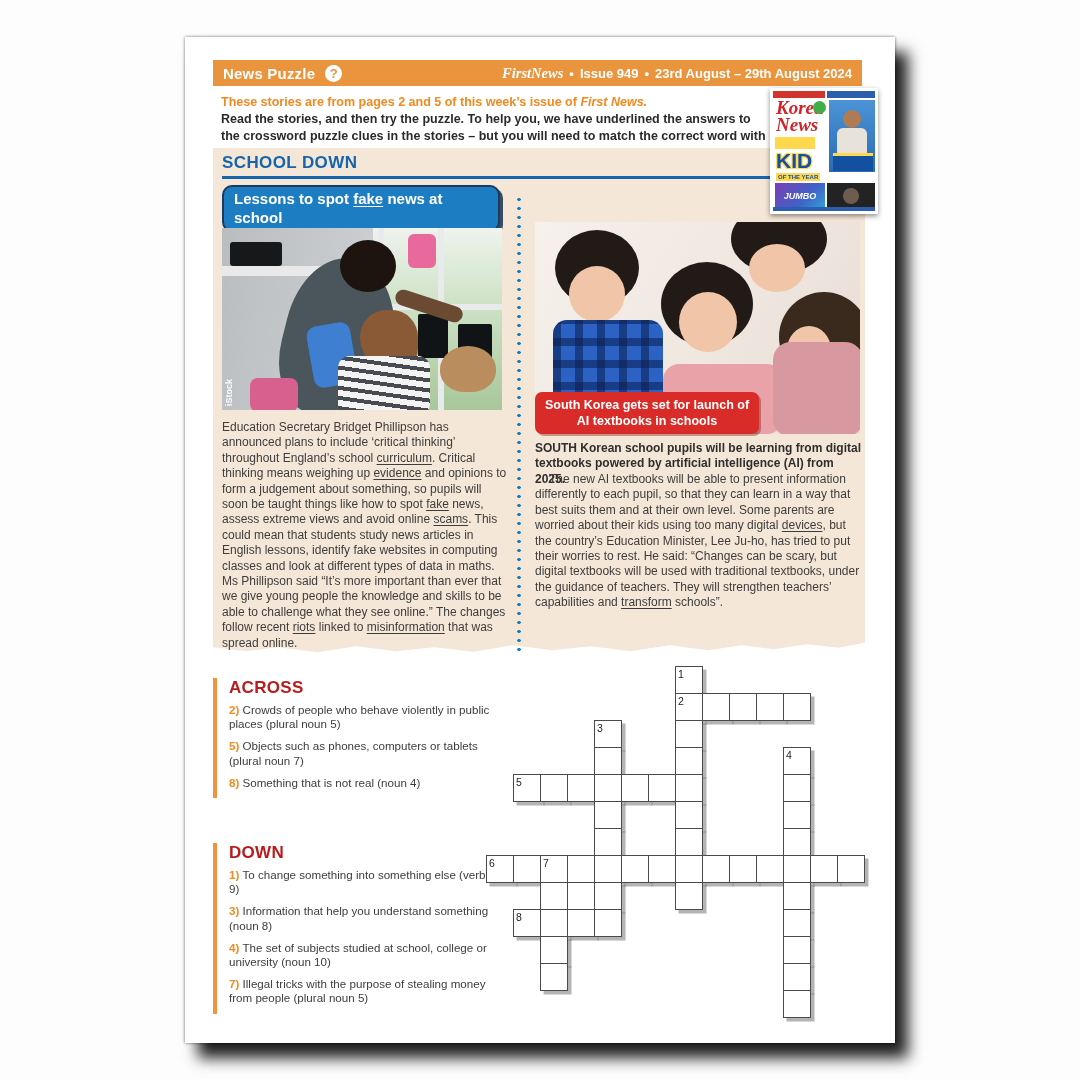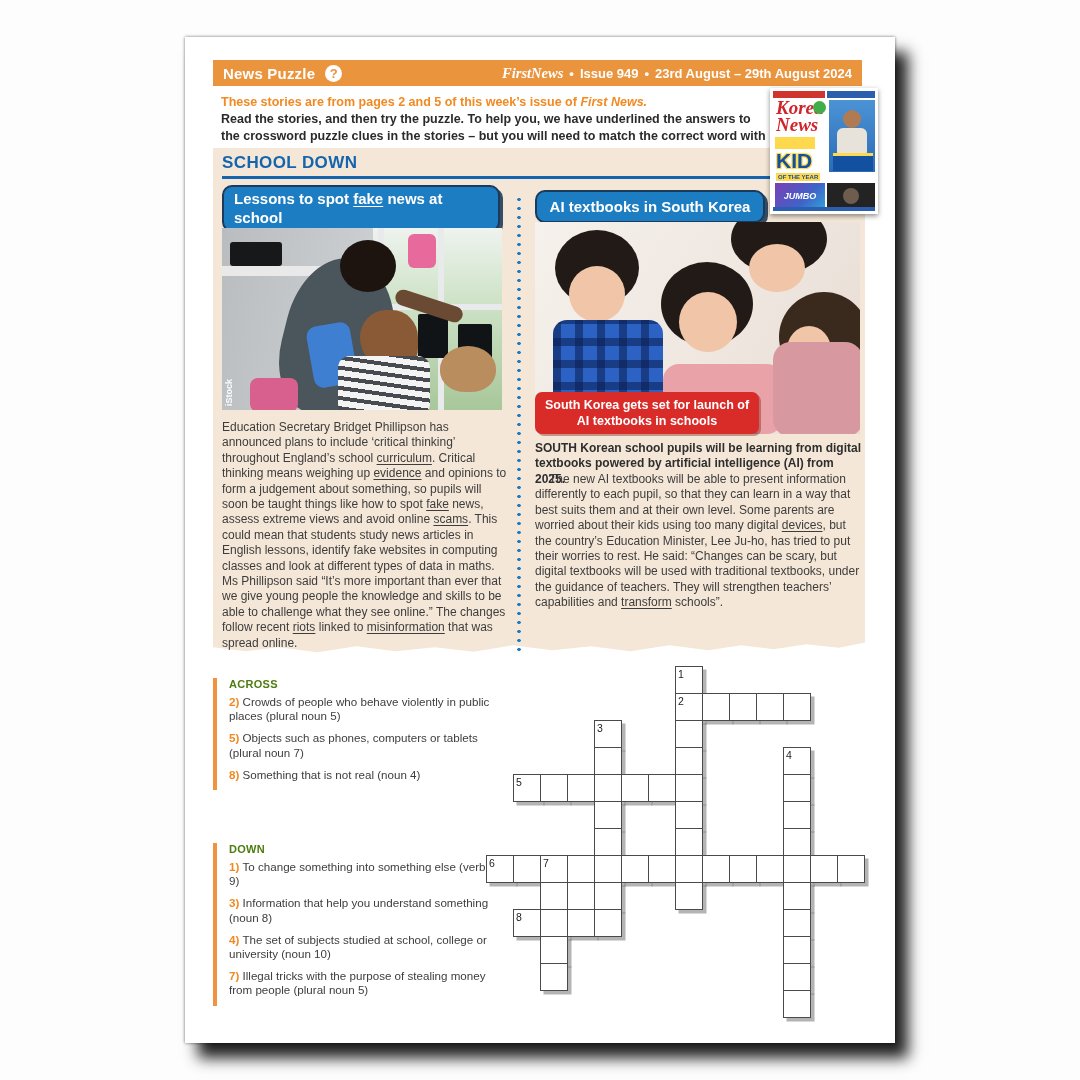--- a/index.html
+++ b/index.html
@@ -113,21 +113,21 @@
      background:linear-gradient(135deg,#7b3fb5 0%,#4062c8 60%,#30a3d8 100%);color:#fff;
      font-size:9px;font-weight:800;font-style:italic;display:flex;align-items:center;justify-content:center;}
   .th-dark{position:absolute;left:54px;top:92px;width:48px;height:26px;background:#232323;}
   .th-darkc{position:absolute;left:70px;top:97px;width:16px;height:16px;background:#6e5c4e;border-radius:50%;}
   .th-bot{position:absolute;left:0;bottom:0;width:102px;height:4px;background:#2b5fad;}
 
   
   .clueblock{position:absolute;width:282px;border-left:4px solid #F0923E;padding-left:12px;box-sizing:border-box;}
   .acrossblk{left:28px;top:641px;}
   .downblk{left:28px;top:806px;}
-  .cluetitle{color:#4d7c0f;font-weight:800;font-size:11px;margin-bottom:5px;letter-spacing:.3px;}
+  .cluetitle{color:#b91c1c;font-weight:800;font-size:17px;margin-bottom:5px;letter-spacing:.3px;}
   .clue{font-size:11.6px;line-height:14.2px;color:#3d3d3d;margin-bottom:8px;}
   .cnum{color:#F18A22;font-weight:800;}
 
   
   .grid{position:absolute;left:301px;top:629px;width:379px;height:352px;}
   .cell{position:absolute;width:28px;height:28px;box-sizing:border-box;background:#fff;
         border:1.5px solid #4a4a4a;box-shadow:3.5px 3.5px 0 rgba(105,105,105,.5);}
   .cellnum{position:absolute;font-size:10.5px;color:#1c1c1c;z-index:2;}
 </style>
 </head>
@@ -152,21 +152,20 @@
   <div class="intro">
     <div class="hl"><span>These stories are from pages 2 and 5 of this week’s issue of </span><span class="it">First News.</span></div>
     <div class="rest">Read the stories, and then try the puzzle. To help you, we have underlined the answers to the crossword puzzle clues in the stories – but you will need to match the correct word with each clue!</div>
   </div>
 
   <div class="cream"></div>
   <div class="sectionTitle">SCHOOL DOWN</div>
   <div class="sectionRule"></div>
 
   <div class="hbox hbox1"><span>Lessons to spot </span><span class="u">fake</span><span> news at school</span></div>
-  <div class="hbox hbox2">AI textbooks in South Korea</div>
 
   <div class="photoL">
     <div class="pl-window"></div>
     <div class="pl-frame" style="right:58px;top:0;width:6px;height:100%;"></div>
     <div class="pl-frame" style="right:118px;top:0;width:6px;height:100%;"></div>
     <div class="pl-frame" style="right:0;top:76px;width:130px;height:6px;"></div>
     <div class="pl-shelf"></div>
     <div class="pl-printer"></div>
     <div class="pl-monitor" style="left:196px;top:86px;width:30px;height:44px;"></div>
     <div class="pl-monitor" style="left:236px;top:96px;width:34px;height:54px;"></div>

